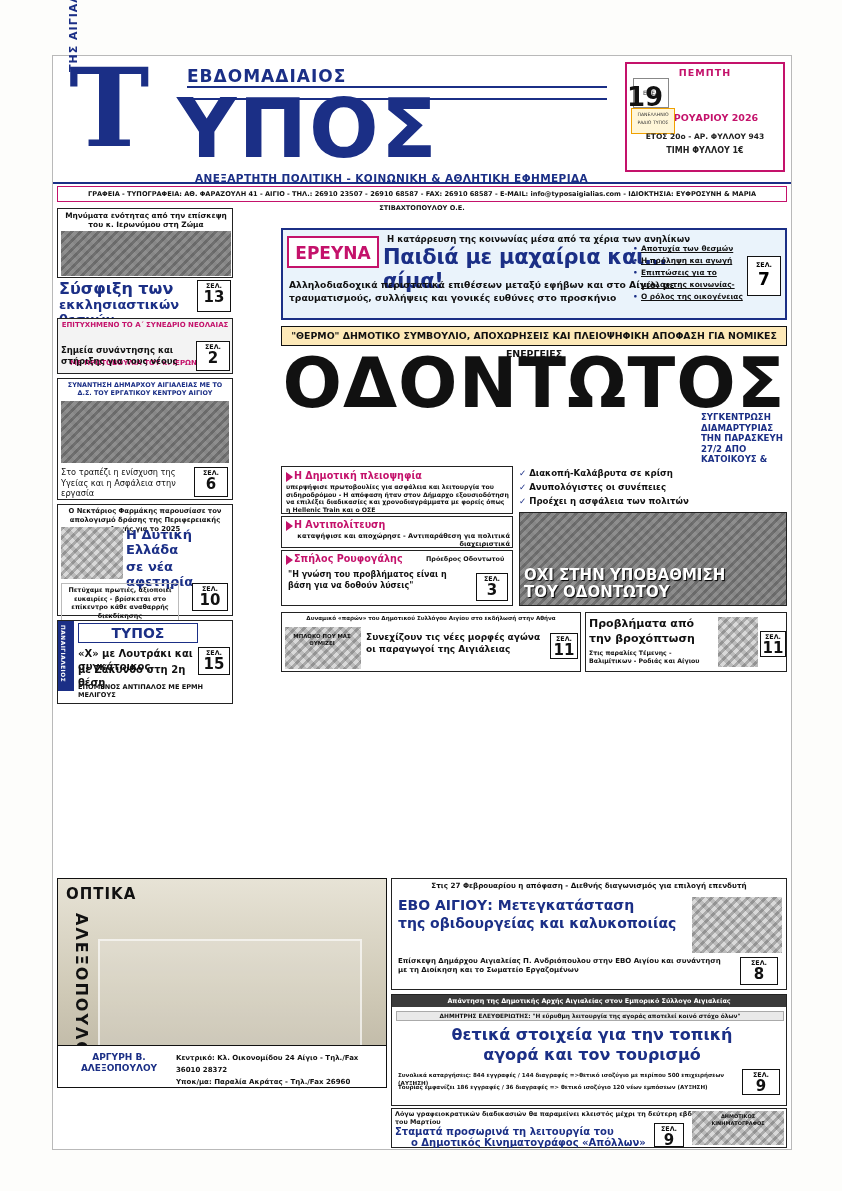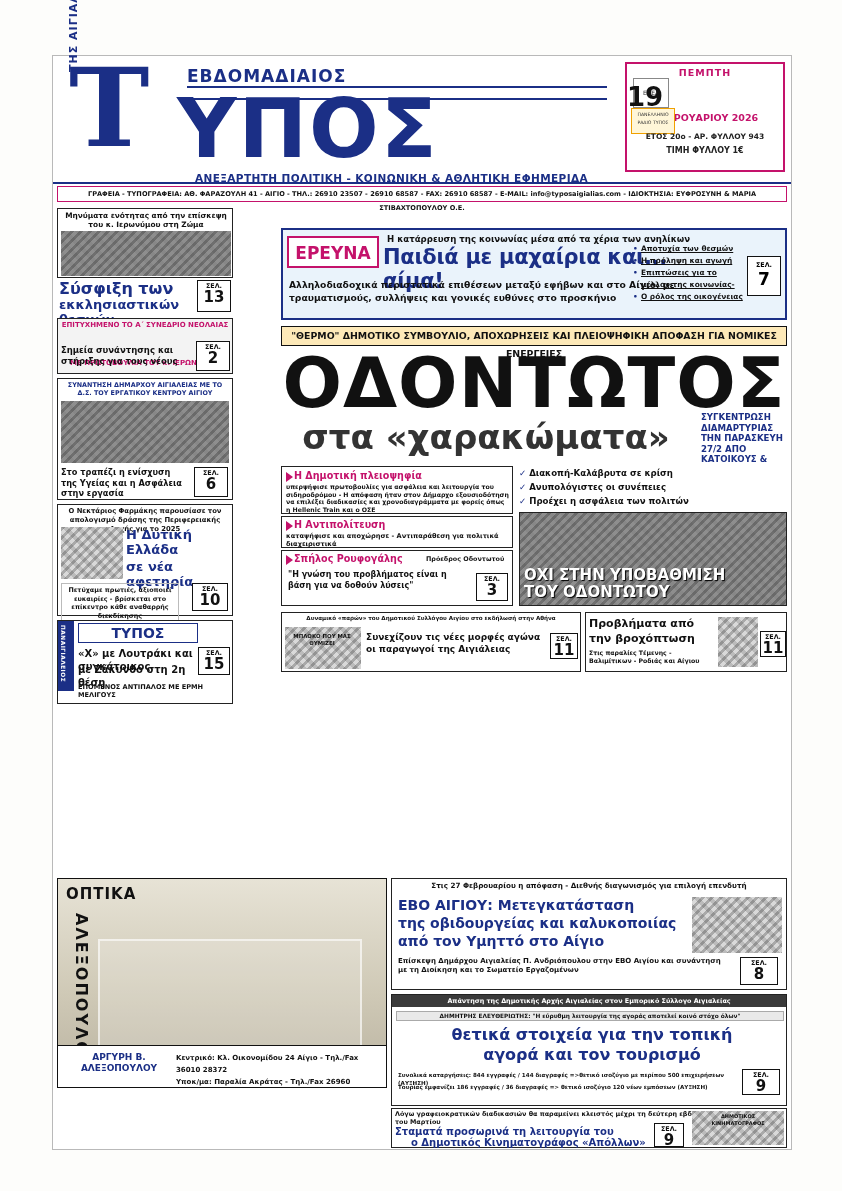--- a/index.html
+++ b/index.html
@@ -287,21 +287,21 @@
       <div style="position:absolute;left:3px;top:26px;width:128px;font-size:8.5px;line-height:11px;font-weight:bold;color:#111;">Σημεία συνάντησης και στήριξης για τους νέους</div>
       <div class="selbox" style="left:138px;top:22px;width:34px;height:30px;">
         <span class="s">ΣΕΛ.</span>
         <span class="n">2</span>
       </div>
     </div>
 
     <div class="box bd" style="left:4px;top:322px;width:176px;height:122px;">
       <div style="position:absolute;left:3px;top:2px;width:168px;font-size:6.4px;line-height:8px;font-weight:bold;color:#1b2f86;text-align:center;">ΣΥΝΑΝΤΗΣΗ ΔΗΜΑΡΧΟΥ ΑΙΓΙΑΛΕΙΑΣ ΜΕ ΤΟ Δ.Σ. ΤΟΥ ΕΡΓΑΤΙΚΟΥ ΚΕΝΤΡΟΥ ΑΙΓΙΟΥ</div>
       <div class="photo dark" style="position:absolute;left:3px;top:22px;width:168px;height:62px;"></div>
-      <div style="position:absolute;left:3px;top:88px;width:126px;font-size:8.2px;line-height:10.5px;font-weight:bold;color:#111;">Στο τραπέζι η ενίσχυση της Υγείας και η Ασφάλεια στην εργασία</div>
+      <div style="position:absolute;left:3px;top:88px;width:126px;font-size:8.2px;line-height:10.5px;font-weight:normal;color:#111;">Στο τραπέζι η ενίσχυση της Υγείας και η Ασφάλεια στην εργασία</div>
       <div class="selbox" style="left:136px;top:88px;width:34px;height:30px;">
         <span class="s">ΣΕΛ.</span>
         <span class="n">6</span>
       </div>
     </div>
 
     <div class="box bd" style="left:4px;top:448px;width:176px;height:112px;">
       <div style="position:absolute;left:3px;top:2px;width:168px;font-size:6.8px;line-height:9px;font-weight:bold;color:#111;text-align:center;">Ο Νεκτάριος Φαρμάκης παρουσίασε τον απολογισμό δράσης της Περιφερειακής Αρχής για το 2025</div>
       <div class="photo light" style="position:absolute;left:3px;top:22px;width:62px;height:52px;"></div>
       <div class="hl-blue" style="position:absolute;left:68px;top:22px;width:104px;font-size:13px;line-height:15px;">Η Δυτική Ελλάδα</div>
@@ -339,33 +339,32 @@
         <li>Ο ρόλος της οικογένειας</li>
       </ul>
       <div class="res-sel">
         <span class="s" style="display:block;font-size:6.4px;font-weight:bold;margin-top:4px;">ΣΕΛ.</span>
         <span class="n" style="display:block;font-size:17px;font-weight:bold;">7</span>
       </div>
     </div>
 
     <div class="topstrip">"ΘΕΡΜΟ" ΔΗΜΟΤΙΚΟ ΣΥΜΒΟΥΛΙΟ, ΑΠΟΧΩΡΗΣΕΙΣ ΚΑΙ ΠΛΕΙΟΨΗΦΙΚΗ ΑΠΟΦΑΣΗ ΓΙΑ ΝΟΜΙΚΕΣ ΕΝΕΡΓΕΙΕΣ</div>
     <div class="odontotos">ΟΔΟΝΤΩΤΟΣ</div>
-    <div class="xarakomata">στα «χαρακώματα»</div>
     <div class="protest">ΣΥΓΚΕΝΤΡΩΣΗ ΔΙΑΜΑΡΤΥΡΙΑΣ ΤΗΝ ΠΑΡΑΣΚΕΥΗ 27/2 ΑΠΟ ΚΑΤΟΙΚΟΥΣ &amp; ΦΟΡΕΙΣ ΣΤΟ ΠΝΕΥΜΑΤΙΚΟ ΚΕΝΤΡΟ ΔΙΑΚΟΠΤΟΥ</div>
 
     <div class="box bd" style="left:228px;top:410px;width:232px;height:48px;">
       <div class="subhead-red" style="position:absolute;left:12px;top:3px;">Η Δημοτική πλειοψηφία</div>
       <div style="position:absolute;left:4px;top:0px;width:0;height:0;border-top:5px solid transparent;border-bottom:5px solid transparent;border-left:7px solid #c4126b;margin-top:5px;"></div>
       <div style="position:absolute;left:4px;top:16px;width:224px;font-size:6.2px;line-height:7.6px;font-weight:bold;color:#111;">υπερψήφισε πρωτοβουλίες για ασφάλεια και λειτουργία του σιδηροδρόμου - Η απόφαση ήταν στον Δήμαρχο εξουσιοδότηση να επιλέξει διαδικασίες και χρονοδιαγράμματα με φορείς όπως η Hellenic Train και ο ΟΣΕ</div>
     </div>
 
     <div class="box bd" style="left:228px;top:460px;width:232px;height:32px;">
       <div class="subhead-red" style="position:absolute;left:12px;top:2px;">Η Αντιπολίτευση</div>
       <div style="position:absolute;left:4px;top:0px;width:0;height:0;border-top:5px solid transparent;border-bottom:5px solid transparent;border-left:7px solid #c4126b;margin-top:4px;"></div>
-      <div style="position:absolute;left:4px;top:15px;width:224px;font-size:6.6px;line-height:8px;font-weight:bold;color:#111;">καταψήφισε και αποχώρησε - Αντιπαράθεση για πολιτικά διαχειριστικά</div>
+      <div style="position:absolute;left:4px;top:15px;width:224px;font-size:6.6px;line-height:8px;font-weight:bold;color:#111;text-align:right;">καταψήφισε και αποχώρησε - Αντιπαράθεση για πολιτικά διαχειριστικά</div>
     </div>
 
     <div class="box bd" style="left:228px;top:494px;width:232px;height:56px;">
       <div class="subhead-red" style="position:absolute;left:12px;top:2px;">Σπήλος Ρουφογάλης</div>
       <div style="position:absolute;left:4px;top:0px;width:0;height:0;border-top:5px solid transparent;border-bottom:5px solid transparent;border-left:7px solid #c4126b;margin-top:4px;"></div>
       <div style="position:absolute;left:130px;top:4px;width:100px;font-size:6.4px;font-weight:bold;color:#111;padding-left:14px;">Πρόεδρος Οδοντωτού</div>
       <div style="position:absolute;left:6px;top:18px;width:180px;font-size:8px;line-height:11px;font-weight:bold;color:#111;">"Η γνώση του προβλήματος είναι η βάση για να δοθούν λύσεις"</div>
       <div class="selbox" style="left:194px;top:22px;width:32px;height:28px;">
         <span class="s">ΣΕΛ.</span>
         <span class="n">3</span>
@@ -419,21 +418,20 @@
           <div>Κεντρικό: Κλ. Οικονομίδου 24 Αίγιο - Τηλ./Fax 36010 28372</div>
           <div>Υποκ/μα: Παραλία Ακράτας - Τηλ./Fax 26960 33722</div>
         </div>
       </div>
     </div>
 
     <div class="box bd" style="left:338px;top:822px;width:396px;height:112px;">
       <div style="position:absolute;left:3px;top:2px;width:388px;font-size:7.2px;font-weight:bold;color:#111;text-align:center;">Στις 27 Φεβρουαρίου  η απόφαση - Διεθνής διαγωνισμός για επιλογή επενδυτή</div>
       <div style="position:absolute;left:6px;top:18px;width:286px;font-size:14px;line-height:17px;font-weight:bold;color:#1b2f86;">ΕΒΟ ΑΙΓΙΟΥ: Μετεγκατάσταση</div>
       <div style="position:absolute;left:6px;top:36px;width:286px;font-size:14px;line-height:17px;font-weight:bold;color:#1b2f86;">της οβιδουργείας και καλυκοποιίας</div>
-      <div style="position:absolute;left:6px;top:54px;width:286px;font-size:14px;line-height:17px;font-weight:bold;color:#1b2f86;">από τον Υμηττό στο Αίγιο</div>
       <div class="photo light" style="position:absolute;left:300px;top:18px;width:90px;height:56px;"></div>
       <div style="position:absolute;left:6px;top:78px;width:326px;font-size:7px;line-height:9px;font-weight:bold;color:#111;">Επίσκεψη Δημάρχου Αιγιαλείας Π. Ανδριόπουλου στην ΕΒΟ Αιγίου και συνάντηση με τη Διοίκηση και το Σωματείο Εργαζομένων</div>
       <div class="selbox" style="left:348px;top:78px;width:38px;height:28px;">
         <span class="s">ΣΕΛ.</span>
         <span class="n">8</span>
       </div>
     </div>
 
     <div class="box bd" style="left:338px;top:938px;width:396px;height:112px;">
       <div style="position:absolute;left:0px;top:0px;width:100%;height:12px;background:#3a3a3a;color:#fff;font-size:6.4px;font-weight:bold;text-align:center;line-height:12px;">Απάντηση της Δημοτικής Αρχής Αιγιαλείας στον Εμπορικό Σύλλογο Αιγιαλείας</div>

